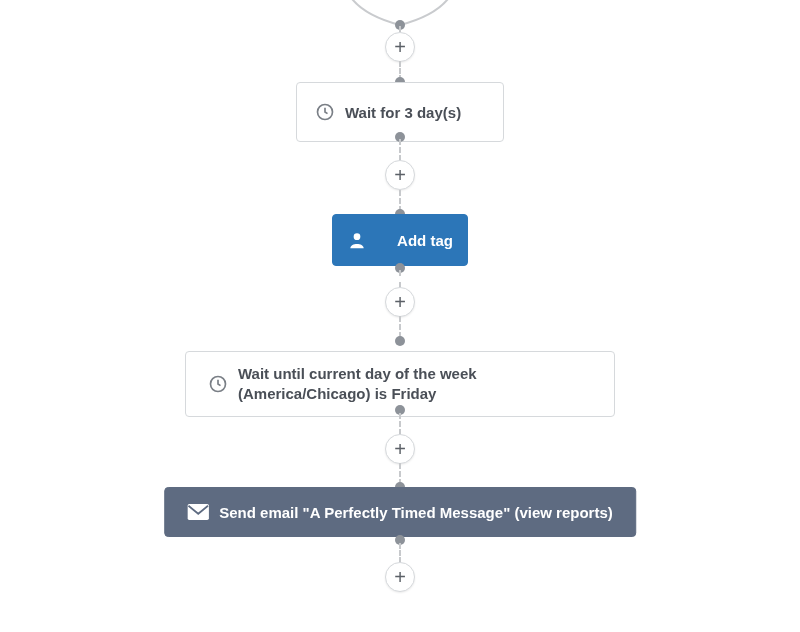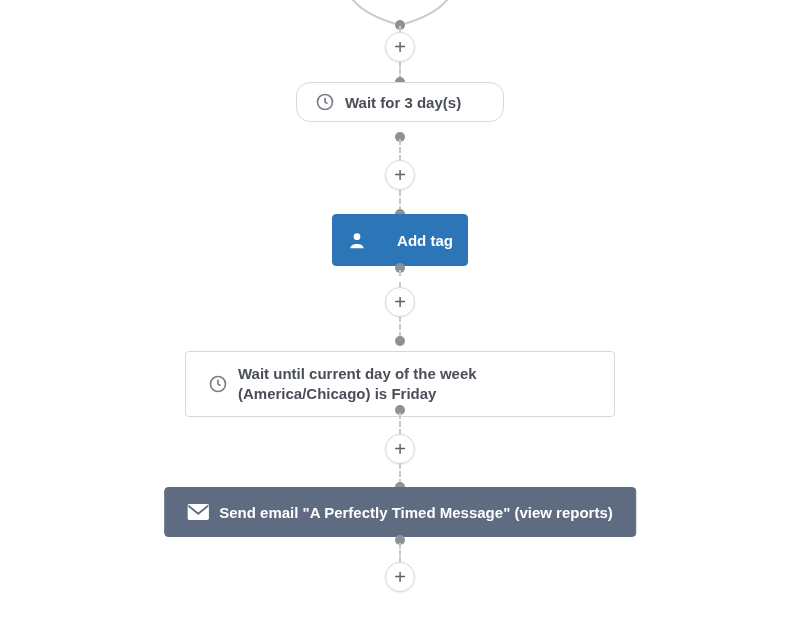--- a/index.html
+++ b/index.html
@@ -78,23 +78,22 @@
     border-radius: 4px;
     display: flex;
     align-items: center;
     padding: 0 18px;
     gap: 10px;
     cursor: pointer;
     box-shadow: 0 0 0 rgba(0,0,0,0);
   }
   .node.wait1 {
     top: 82px;
-    height: 40px;
+    height: 60px;
     width: 208px;
-    border-radius: 14px;
   }
   .node.wait2 {
     top: 351px;
     height: 66px;
     min-width: 430px;
     padding: 0 22px;
   }
   .node.wait2 .label {
     white-space: normal;
     line-height: 1.35;

